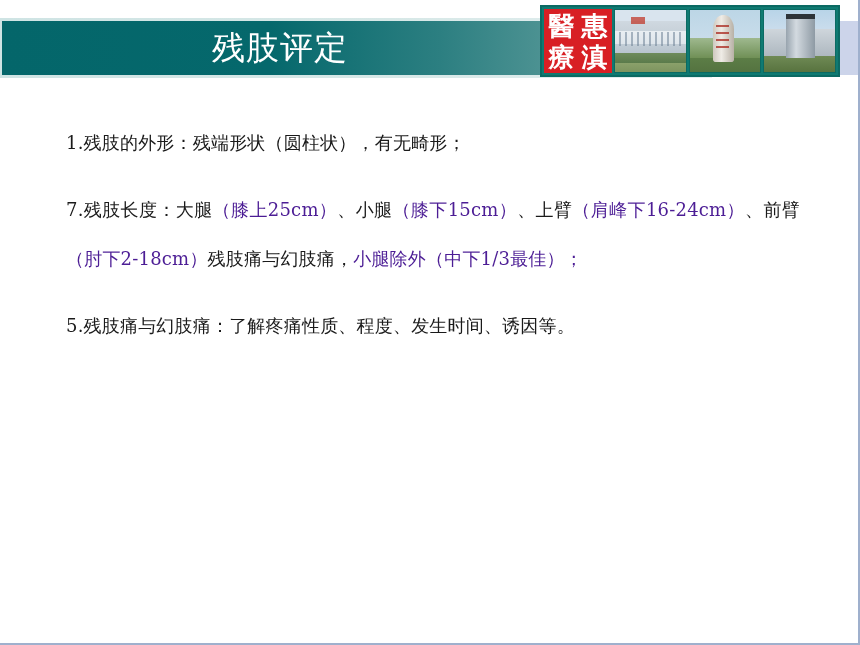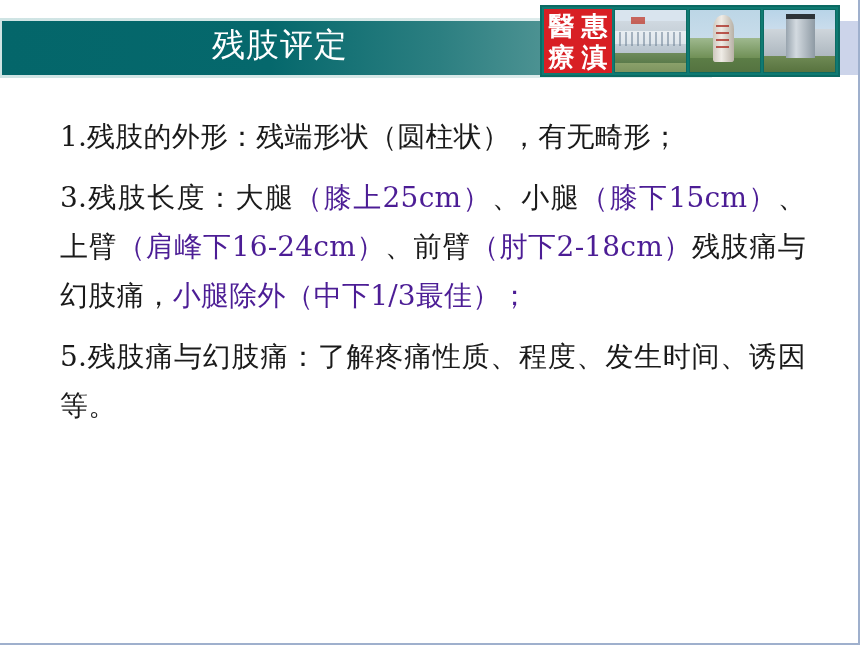--- a/index.html
+++ b/index.html
@@ -75,21 +75,21 @@
   .title-text {
     position: absolute;
     left: 0;
     top: 21px;
     width: 560px;
     height: 54px;
     line-height: 54px;
     text-align: center;
     color: #ffffff;
     font-size: 33px;
-    font-family: Liberation Mono, monospace;
+    font-family: Liberation Serif, serif;
     letter-spacing: 1px;
     white-space: nowrap;
   }
 
   
   #logo {
     position: absolute;
     left: 540px;
     top: 5px;
     width: 300px;
@@ -206,27 +206,27 @@
   }
 
   
   #content {
     position: absolute;
     left: 48px;
     top: 100px;
     width: 770px;
   }
   .para {
-    font-size: 28px;
+    font-size: 18px;
     line-height: 49px;
     color: #1a1a1a;
     font-family: "DejaVu Serif", "Liberation Serif", serif;
     text-align: justify;
     text-justify: inter-ideograph;
-    margin: 12px;
+    margin: 18px;
     letter-spacing: .2px;
   }
   .red { color: #4c1d95; }
   .blk { color: #1a1a1a; }
 </style>
 </head>
 <body>
 
 <div id="slide">
 
@@ -249,17 +249,17 @@
 
       <div class="logo-photo photo-a"></div>
       <div class="logo-photo photo-b"></div>
       <div class="logo-photo photo-c"></div>
 
     </div>
   </div>
 
   <div id="content">
     <p class="para"><span class="blk">1.残肢的外形：残端形状（圆柱状），有无畸形；</span></p>
-    <p class="para"><span class="blk">3.残肢长度：大腿</span><span class="red">（膝上25cm）</span><span class="blk">、小腿</span><span class="red">（膝下15cm）</span><span class="blk">、上臂</span><span class="red">（肩峰下16-24cm）</span><span class="blk">、前臂</span><span class="red">（肘下2-18cm）</span><span class="blk">残肢痛与幻肢痛，</span><span class="red">小腿除外（中下1/3最佳）；</span></p>
+    <p class="para"><span class="blk">7.残肢长度：大腿</span><span class="red">（膝上25cm）</span><span class="blk">、小腿</span><span class="red">（膝下15cm）</span><span class="blk">、上臂</span><span class="red">（肩峰下16-24cm）</span><span class="blk">、前臂</span><span class="red">（肘下2-18cm）</span><span class="blk">残肢痛与幻肢痛，</span><span class="red">小腿除外（中下1/3最佳）；</span></p>
     <p class="para"><span class="blk">5.残肢痛与幻肢痛：了解疼痛性质、程度、发生时间、诱因等。</span></p>
   </div>
 
 </div>
 
 </body></html>

